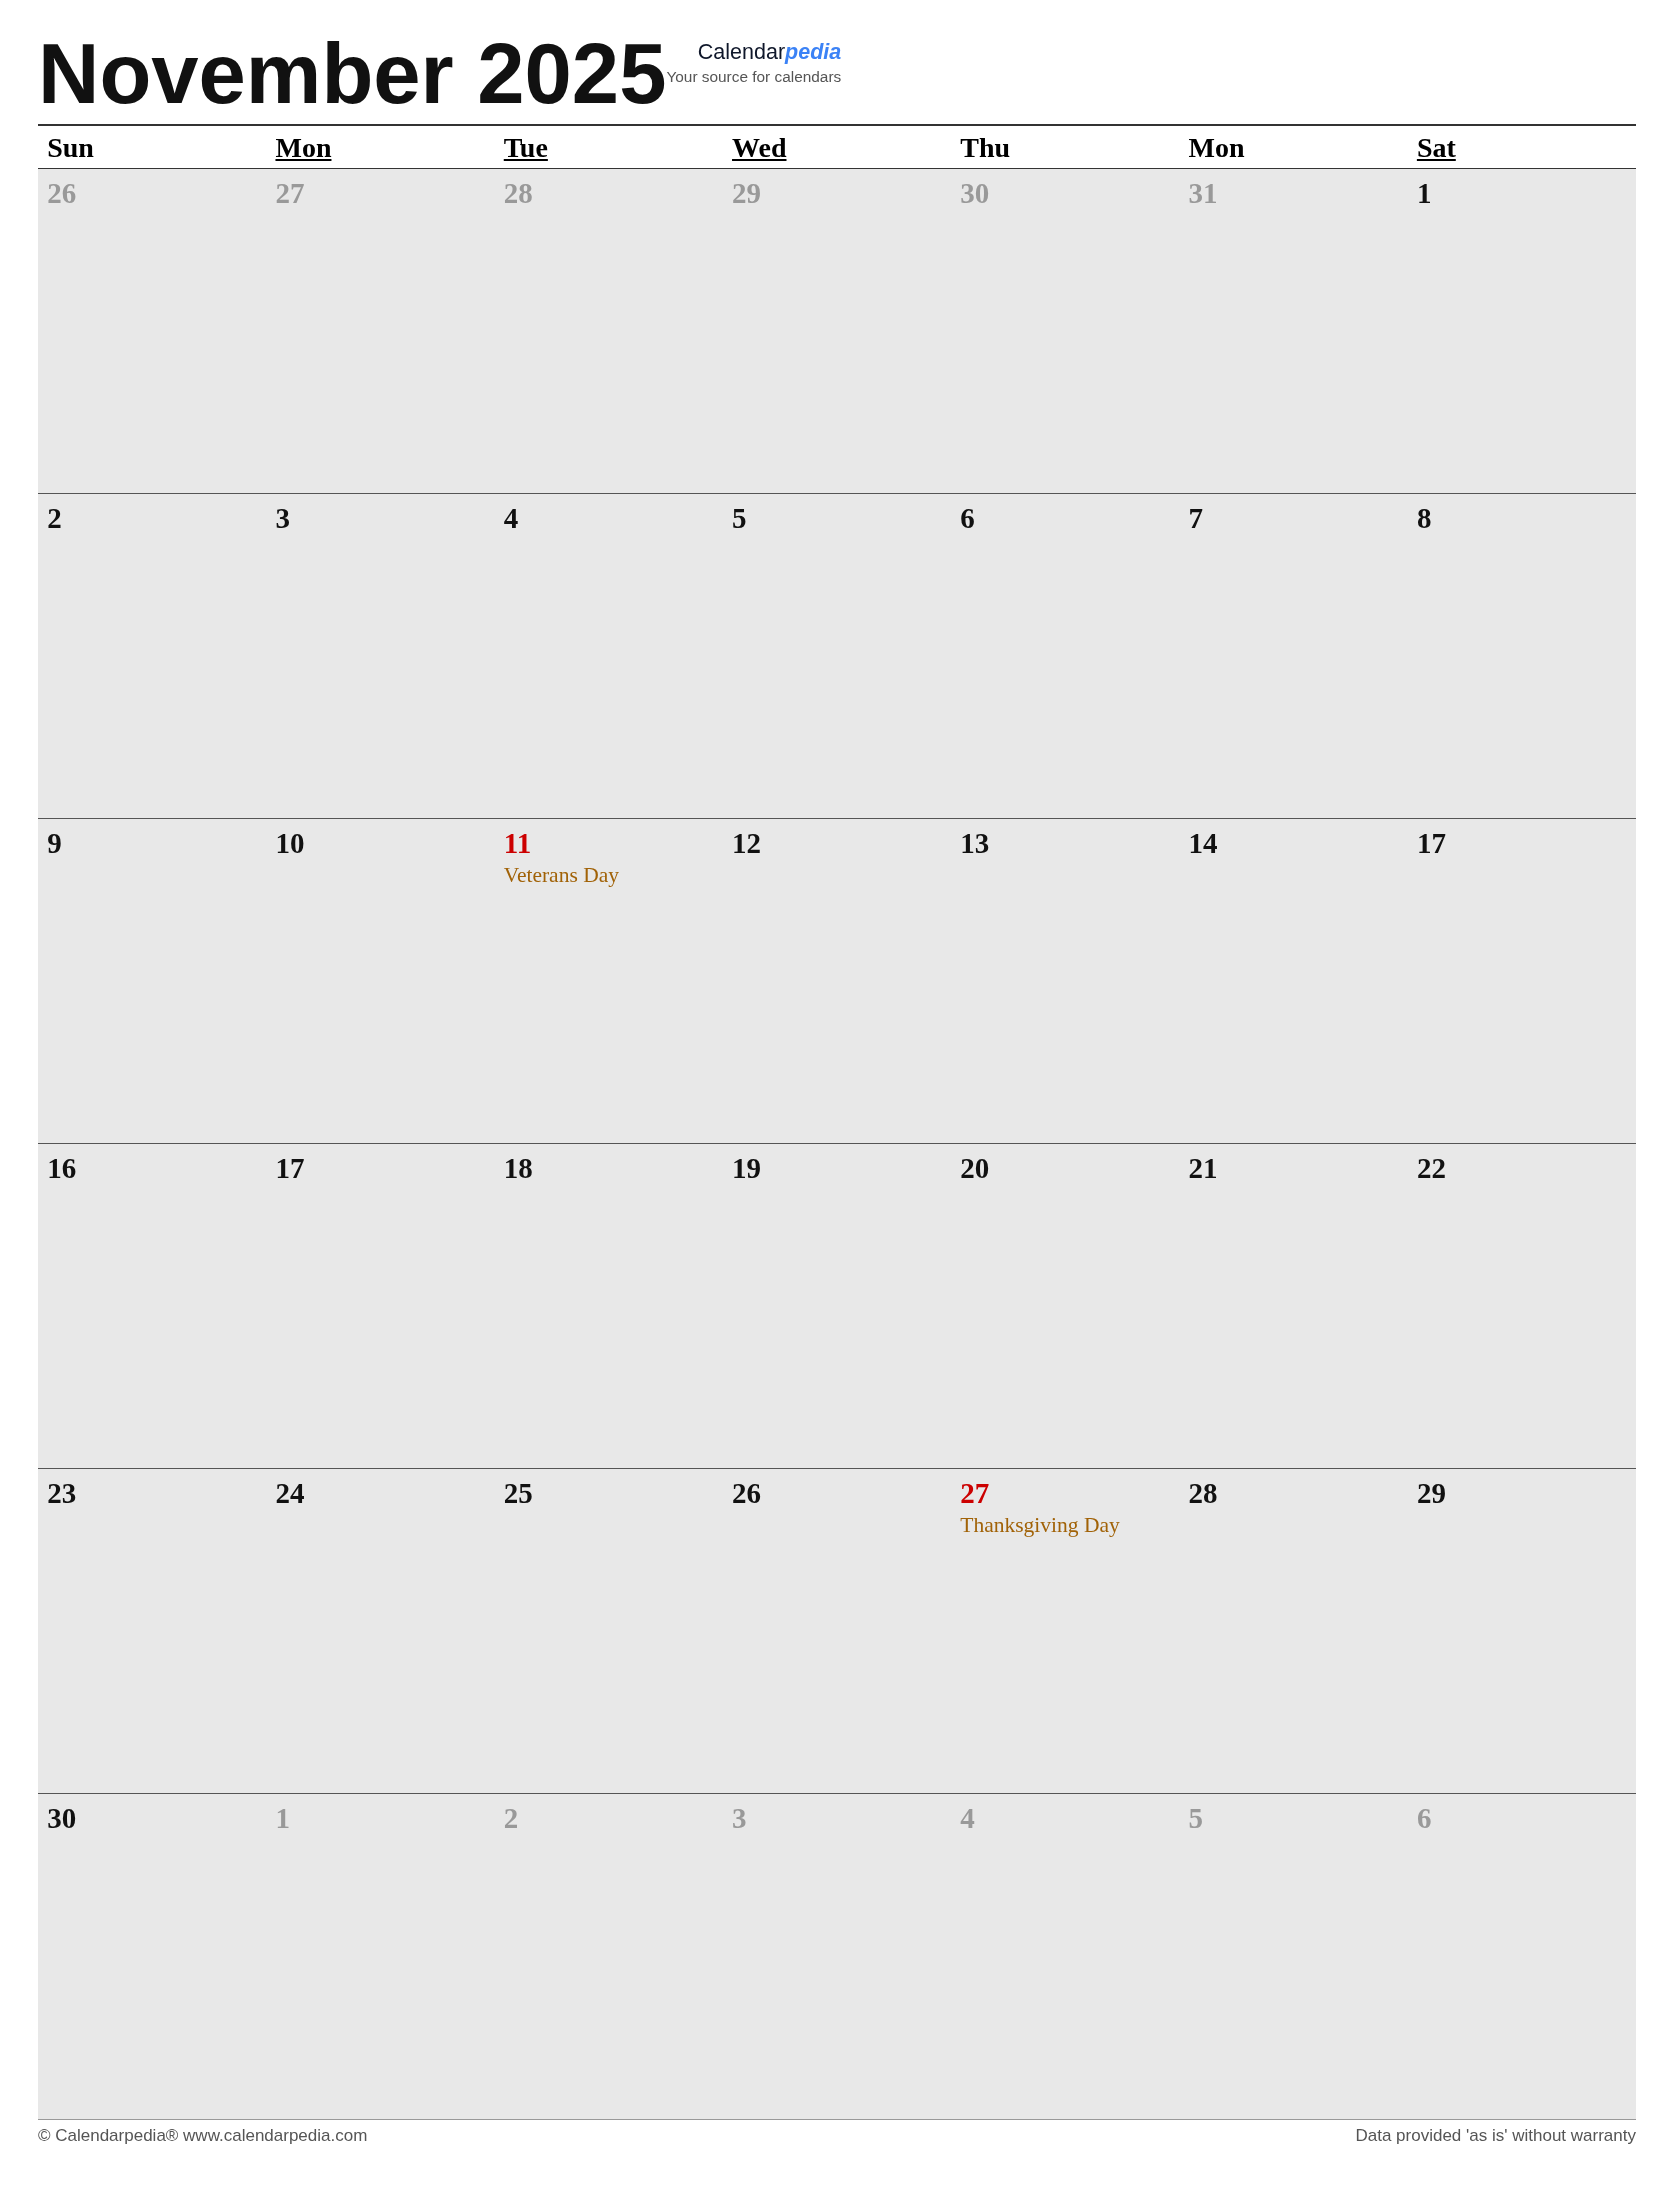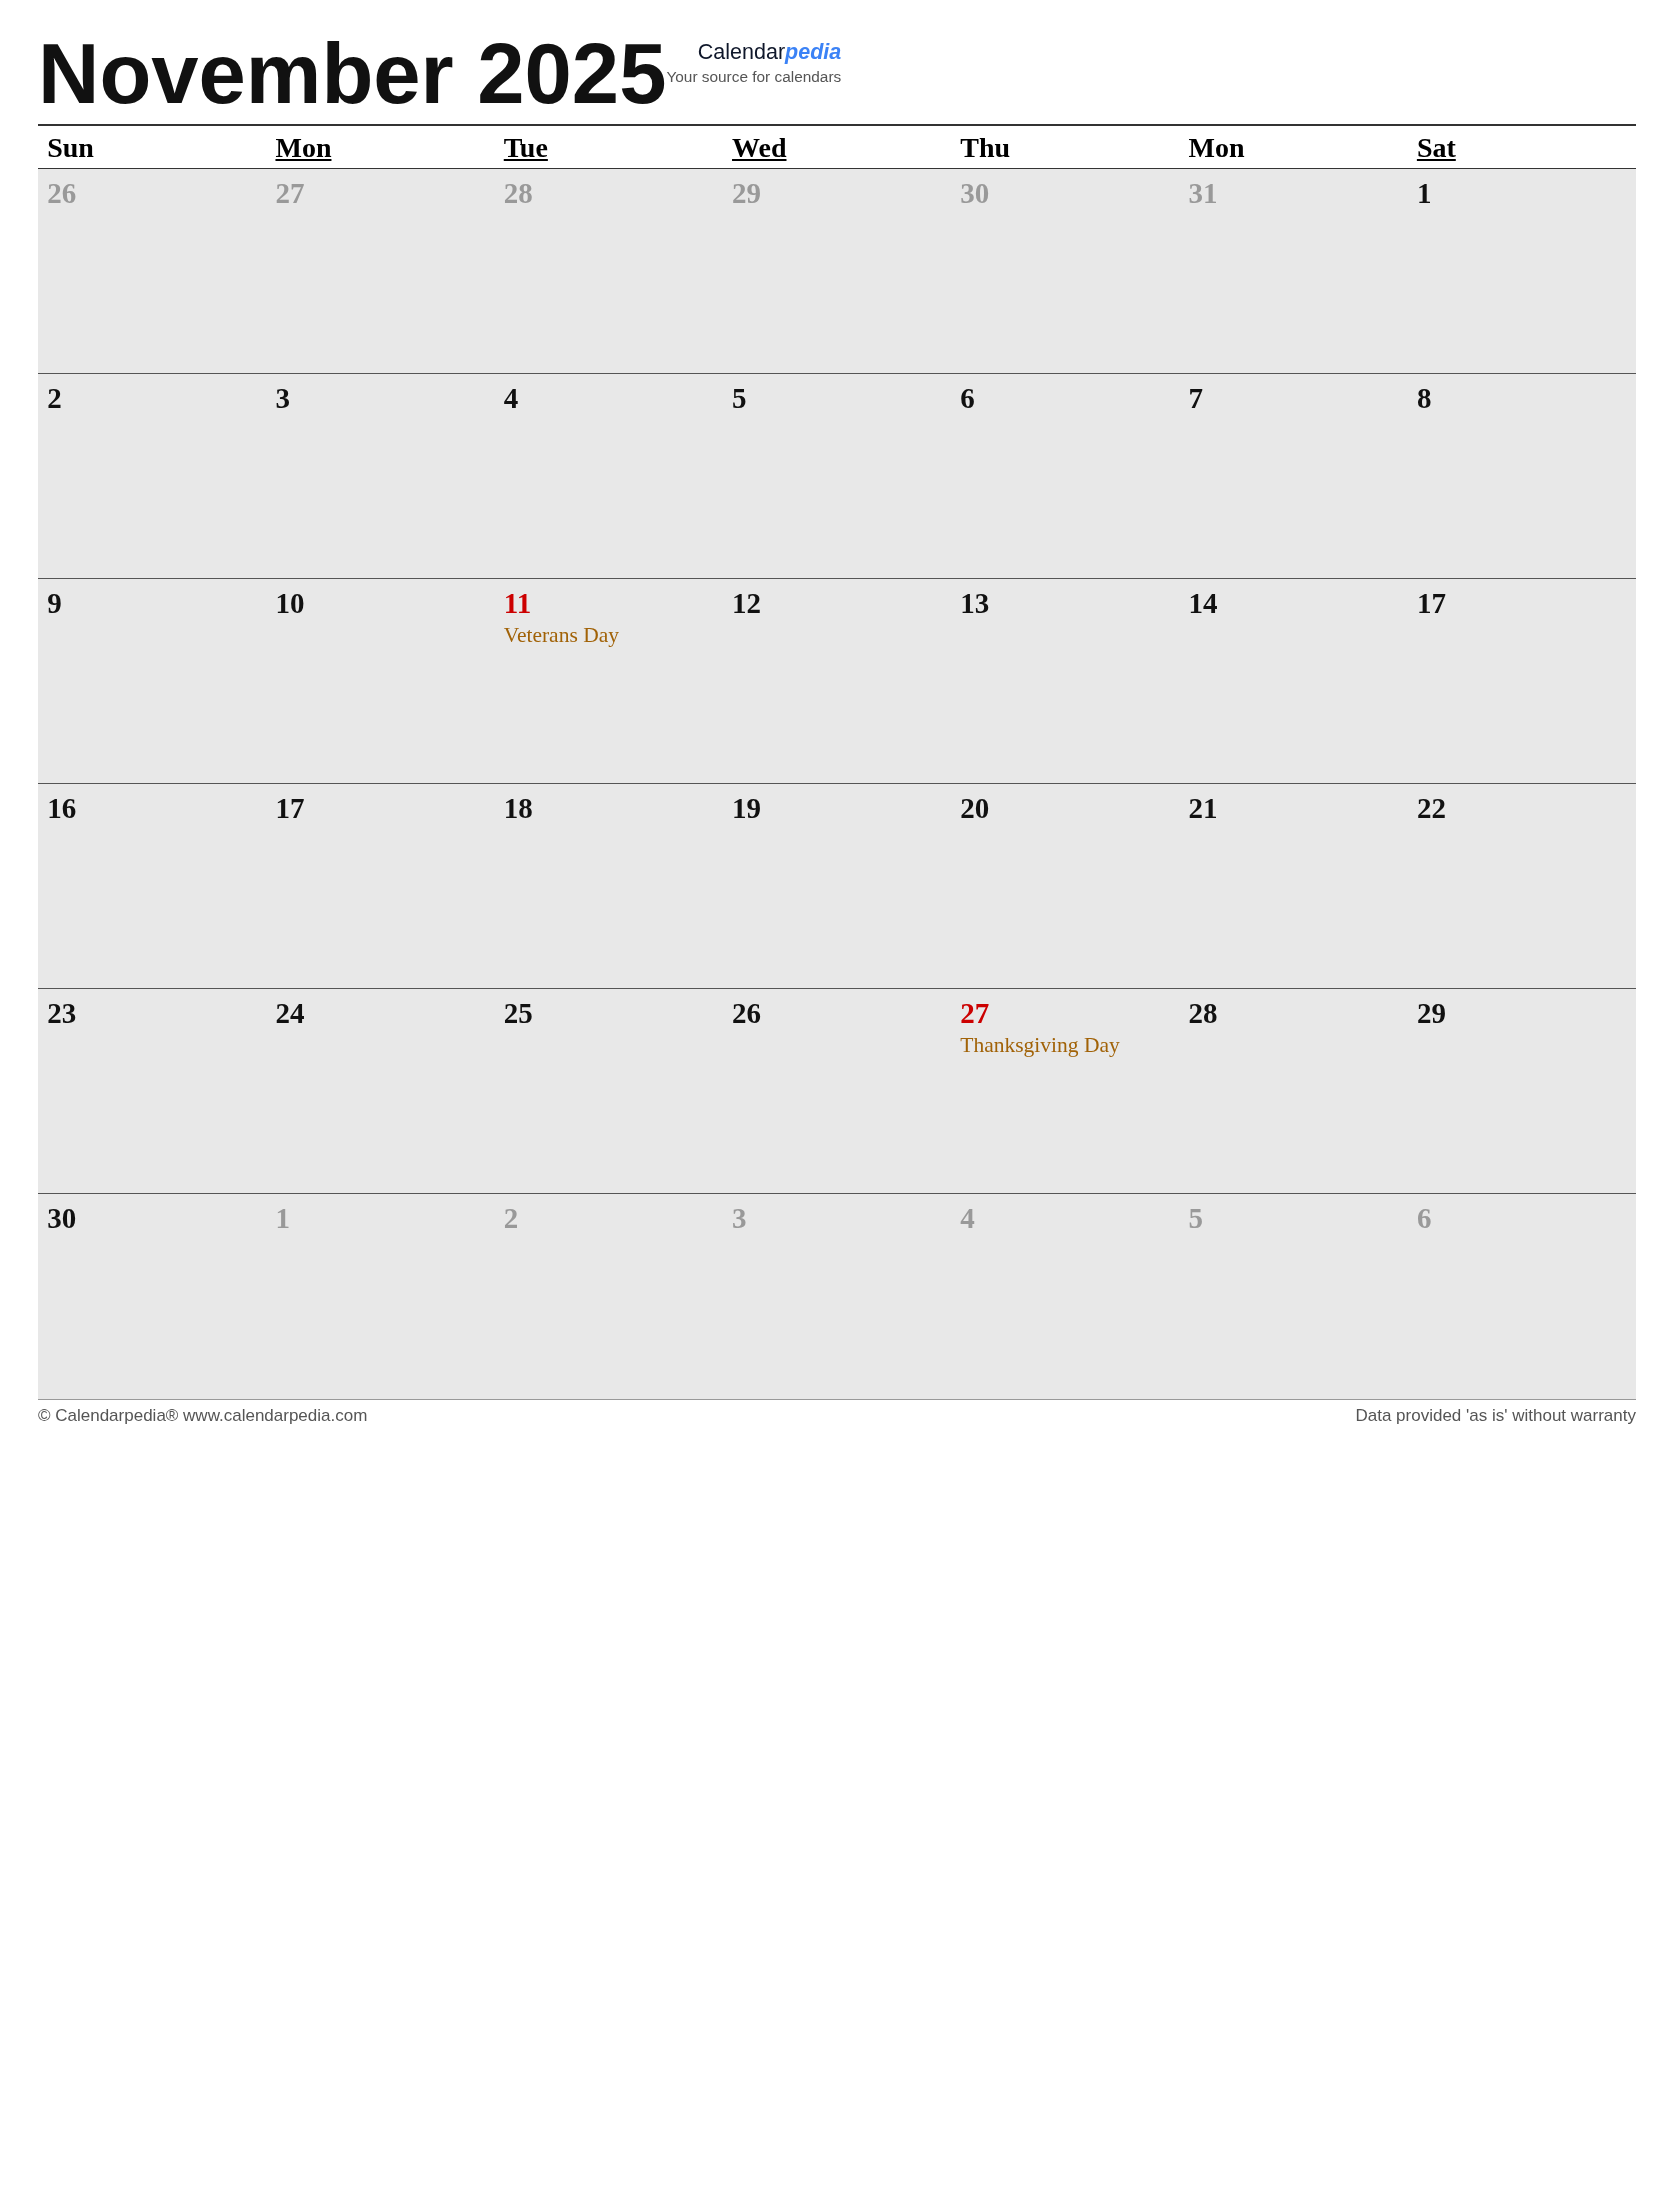--- a/index.html
+++ b/index.html
@@ -68,21 +68,21 @@
 
     .calendar-grid th.underline {
       text-decoration: underline;
     }
 
     .calendar-grid td {
       border-top: 1.5px solid #555;
       vertical-align: top;
       padding: 7.7px 9.2px;
       background: #e8e8e8;
-      height: 205px;
+      height: 325px;
     }
 
     .day-num {
       font-size: 29px;
       font-weight: bold;
       color: #111;
       display: block;
       margin-bottom: 3.1px;
     }
 

